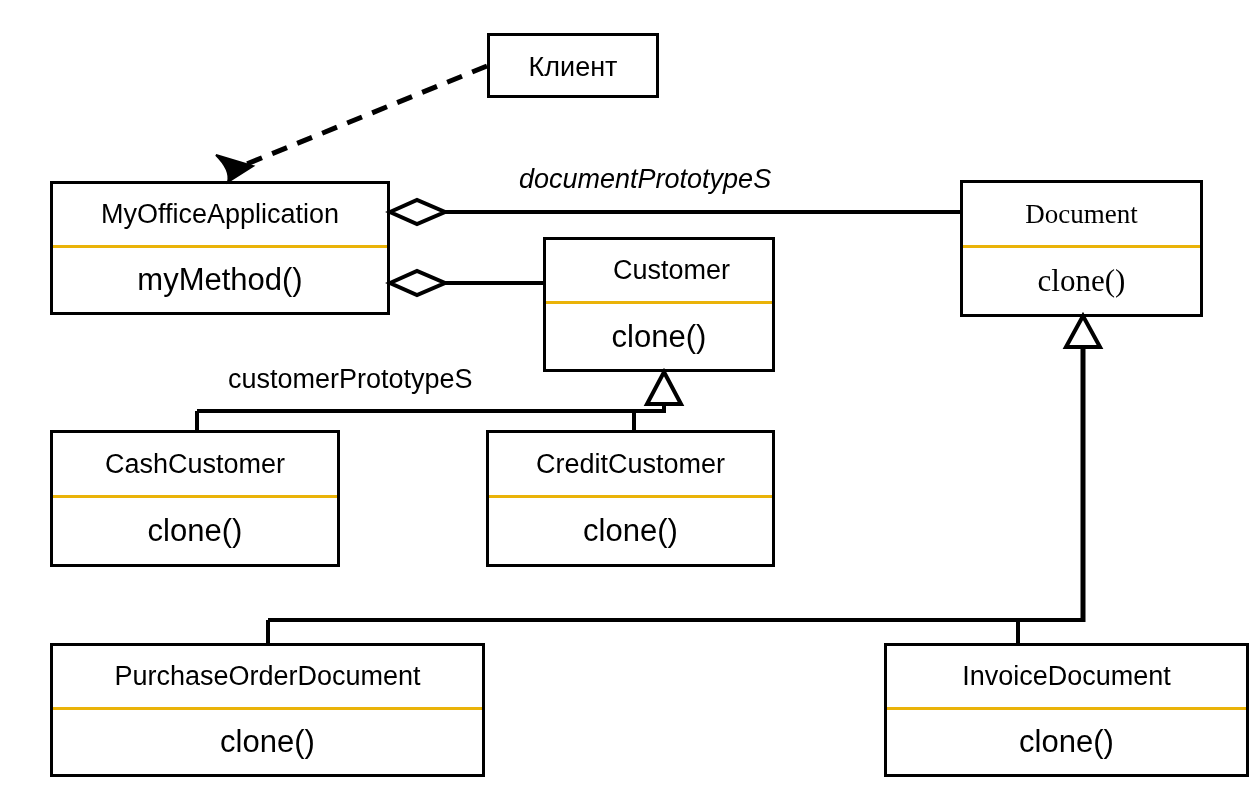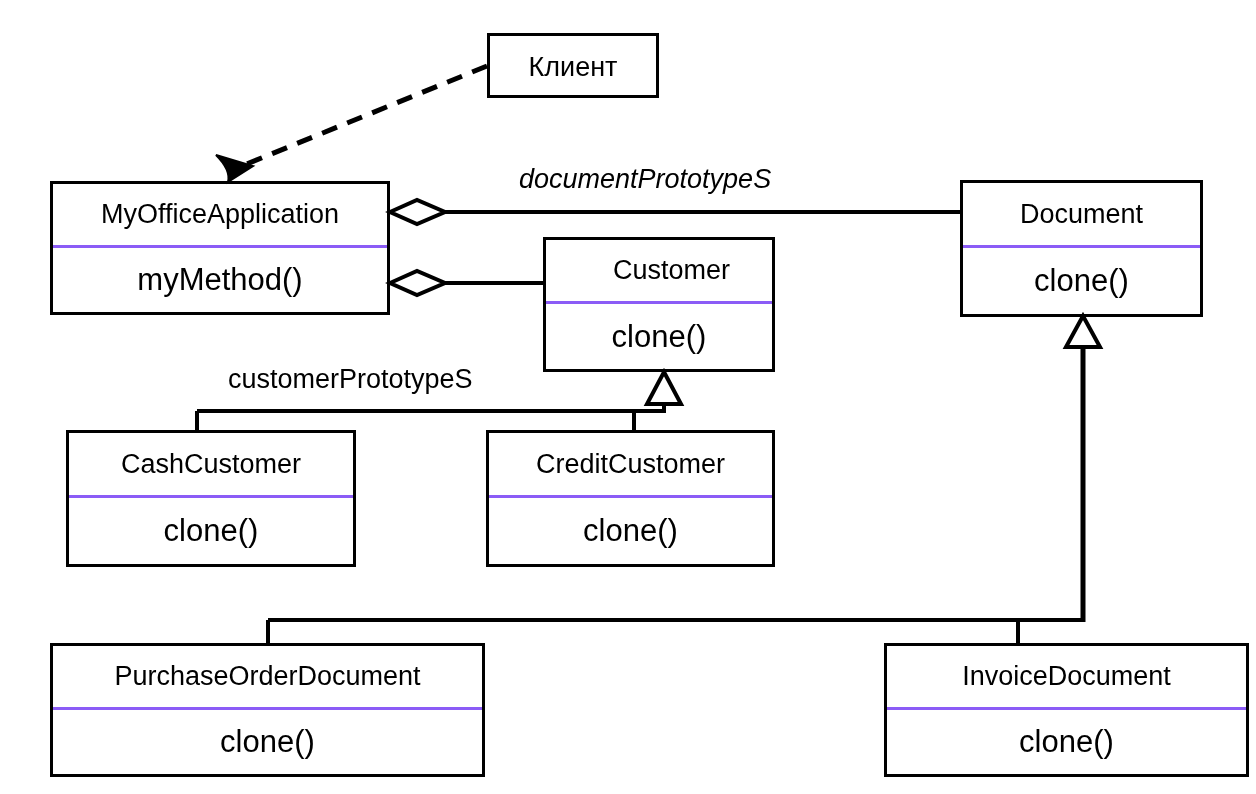--- a/index.html
+++ b/index.html
@@ -23,21 +23,21 @@
     box-sizing: border-box;
     border: 3px solid #000000;
     background: #ffffff;
     z-index: 5;
   }
   .uml-name {
     box-sizing: border-box;
     display: flex;
     align-items: center;
     justify-content: center;
-    border-bottom: 3px solid #8b5cf6;
+    border-bottom: 3px solid #eab308;
     font-size: 27px;
     color: #000000;
     white-space: nowrap;
     letter-spacing: 0px;
   }
   .uml-ops {
     box-sizing: border-box;
     display: flex;
     align-items: center;
     justify-content: center;
@@ -107,31 +107,31 @@
 
   <div class="uml-class uml-single" style="left:487px; top:33px; width:172px; height:65px;">
     <div class="uml-name" style="height:62px;">Клиент</div>
   </div>
 
   <div class="uml-class" style="left:50px; top:181px; width:340px; height:134px;">
     <div class="uml-name" style="height:64px;">MyOfficeApplication</div>
     <div class="uml-ops" style="height:64px;">myMethod()</div>
   </div>
 
-  <div class="uml-class" style="left:960px; top:180px; width:243px; height:137px;">
+  <div class="uml-class" style="left:960px; top:180px; width:243px; height:137px;font-family:Liberation Serif, serif;">
     <div class="uml-name" style="height:65px;">Document</div>
     <div class="uml-ops" style="height:66px;">clone()</div>
   </div>
 
   <div class="uml-class" style="left:543px; top:237px; width:232px; height:135px;">
     <div class="uml-name" style="height:64px;padding-left:25px;">Customer</div>
     <div class="uml-ops" style="height:65px;">clone()</div>
   </div>
 
-  <div class="uml-class" style="left:50px; top:430px; width:290px; height:137px;margin-left:16px;">
+  <div class="uml-class" style="left:50px; top:430px; width:290px; height:137px;">
     <div class="uml-name" style="height:65px;">CashCustomer</div>
     <div class="uml-ops" style="height:66px;">clone()</div>
   </div>
 
   <div class="uml-class" style="left:486px; top:430px; width:289px; height:137px;">
     <div class="uml-name" style="height:65px;">CreditCustomer</div>
     <div class="uml-ops" style="height:66px;">clone()</div>
   </div>
 
   <div class="uml-class" style="left:50px; top:643px; width:435px; height:134px;">

